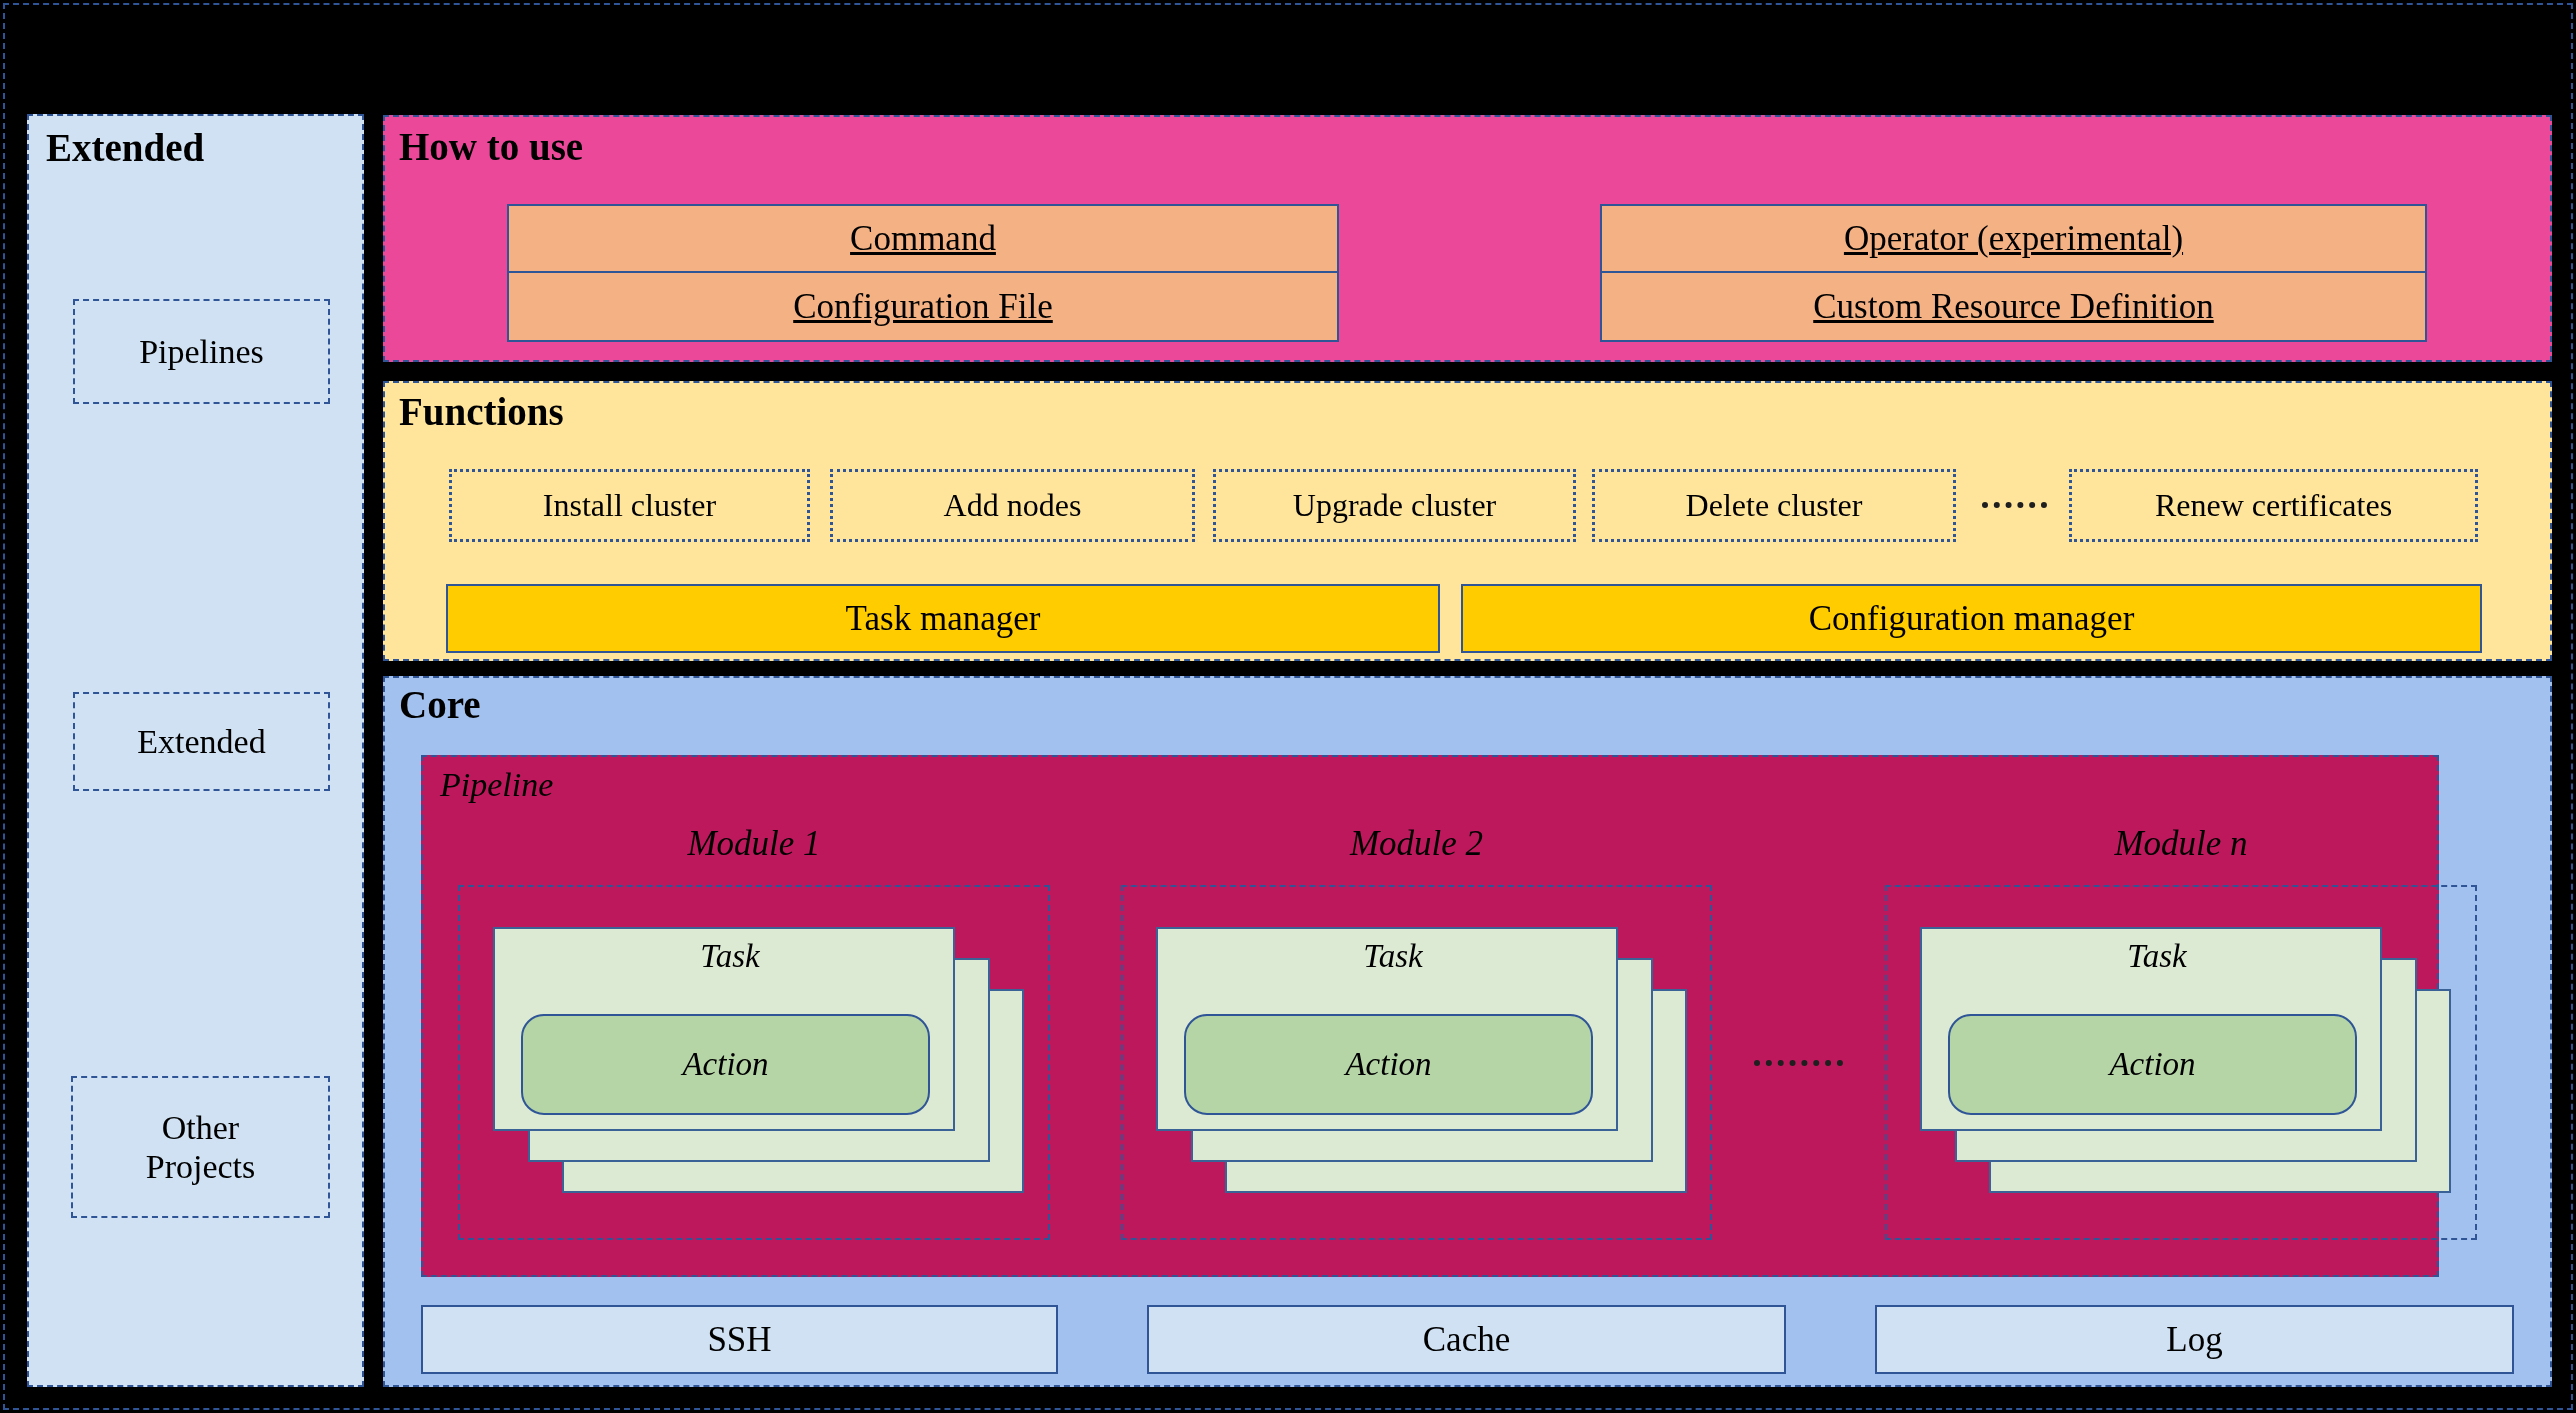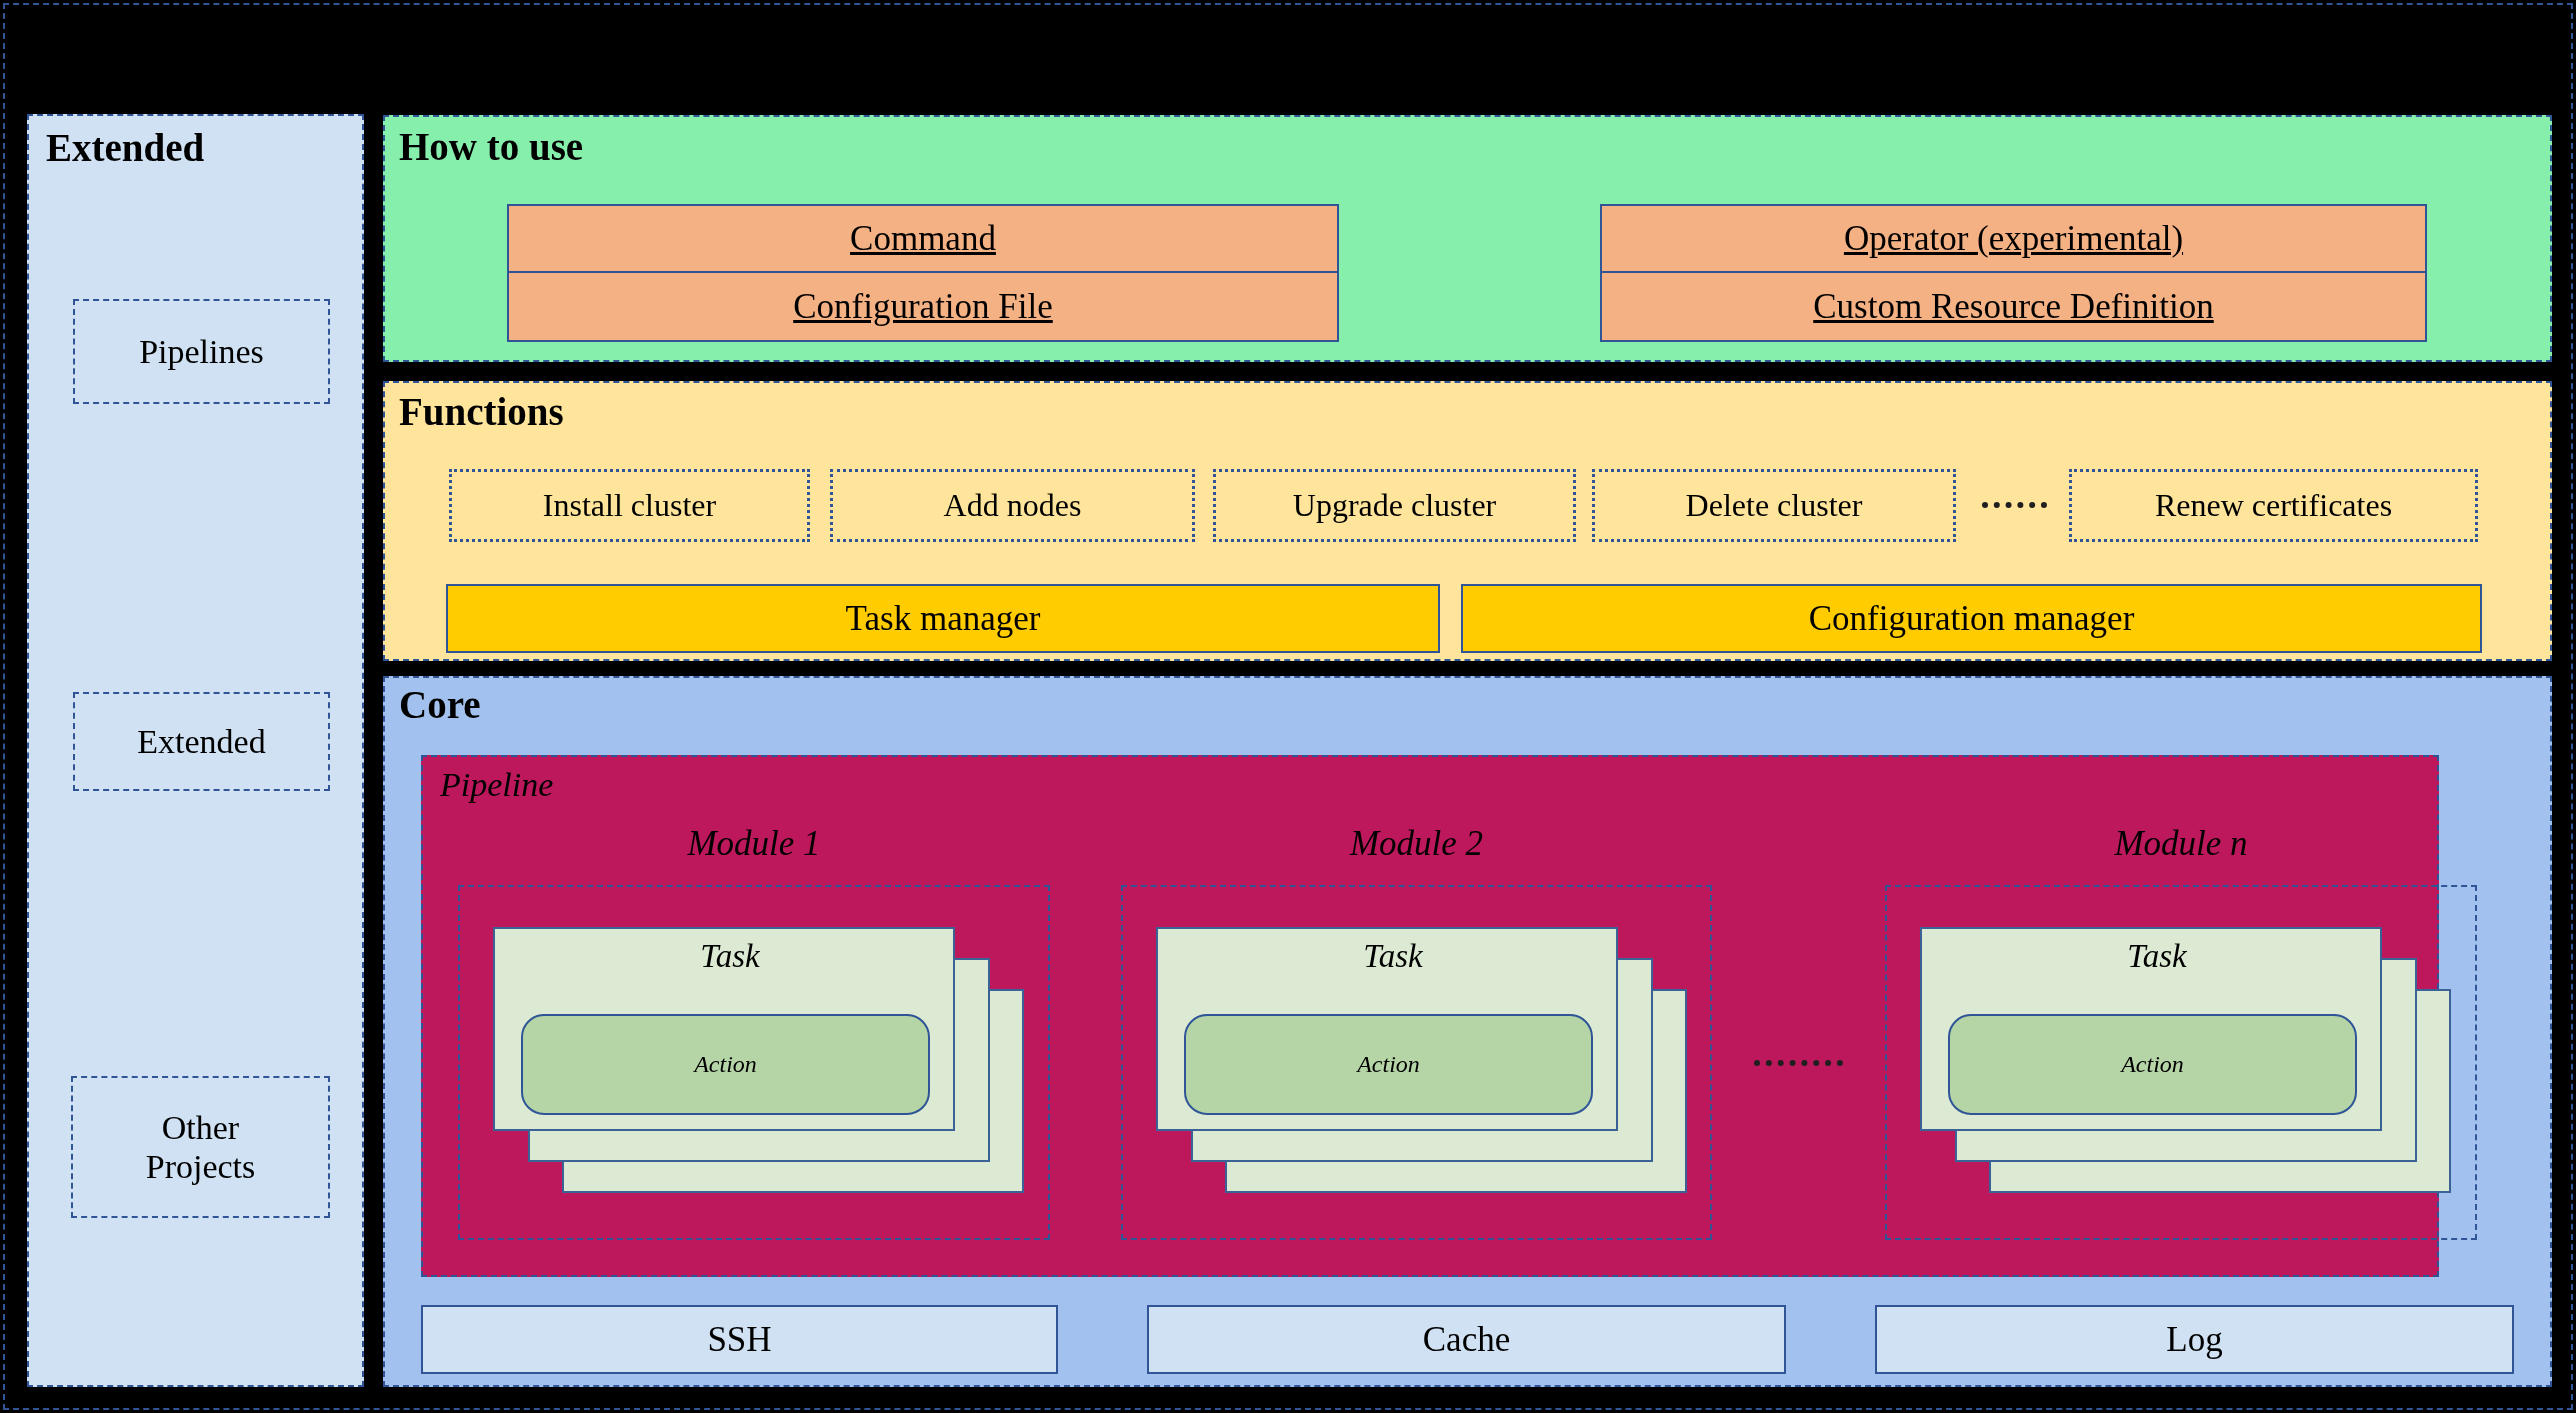--- a/index.html
+++ b/index.html
@@ -14,21 +14,21 @@
   .center{display:flex;align-items:center;justify-content:center;text-align:center;}
   .dashedB{border:2.3px dashed #2f5597;}
   .dottedB{border:3.1px dotted #2f5597;}
   .solidB{border:2.3px solid #2f5597;}
 
   
   .sidebar{left:27px;top:114px;width:337px;height:1273px;background:#cfe1f2;border:2.3px dashed #2f5597;}
   .side-item{font-size:34px;line-height:1.15;}
 
   
-  .howto{left:383px;top:115px;width:2169px;height:247px;background:#86efac;border:2.3px dashed #2f5597;}
+  .howto{left:383px;top:115px;width:2169px;height:247px;background:#ec4899;border:2.3px dashed #2f5597;}
   .stack{position:absolute;box-sizing:border-box;border:2.3px solid #2f5597;background:#f4b183;}
   .stack-row{box-sizing:border-box;height:67px;display:flex;align-items:center;justify-content:center;font-size:35px;text-decoration:underline;}
   .stack-row.first{border-bottom:2.3px solid #2f5597;}
 
   
   .functions{left:383px;top:381px;width:2169px;height:280px;background:#ffe59b;border:2.3px dashed #2f5597;}
   .func-box{top:86px;height:73px;font-size:32px;background:transparent;}
   .manager{top:201px;height:69px;background:#ffcc00;font-size:35px;}
 
   
@@ -39,21 +39,21 @@
   .pipeline{left:36px;top:77px;width:2018px;height:522px;background:#be185d;border:2.3px dashed #2f5597;font-style:italic;}
   .pipeline-label{position:absolute;left:17px;top:9.2px;font-size:34px;}
   .module-label{top:65px;height:43px;font-size:35px;}
   .module-box{top:128px;height:355px;border:2.3px dashed #2f5597;}
   .card{position:absolute;width:462px;height:204px;background:#dcead3;border:2.3px solid #3a6297;box-sizing:border-box;}
   .card.back2{left:102px;top:102px;}
   .card.back1{left:68px;top:71px;}
   .card.front{left:33px;top:40px;}
   .task-label{text-align:center;padding-top:9.2px;font-size:33px;padding-left:12px;}
   .action{position:absolute;left:26px;top:85px;width:405px;height:97px;background:#b5d5a7;
-          border:2.3px solid #2f5597;border-radius:23px;font-size:24px;}
+          border:2.3px solid #2f5597;border-radius:23px;font-size:33px;}
   .service{top:627px;height:69px;background:#cfe1f2;font-size:35px;}
 </style>
 </head>
 <body>
 
 <div class="canvas">
   <div class="outer-border"></div>
 
   <div class="panel sidebar">
     <div class="sec-title" style="left:17px;top:10.8px;">Extended</div>

